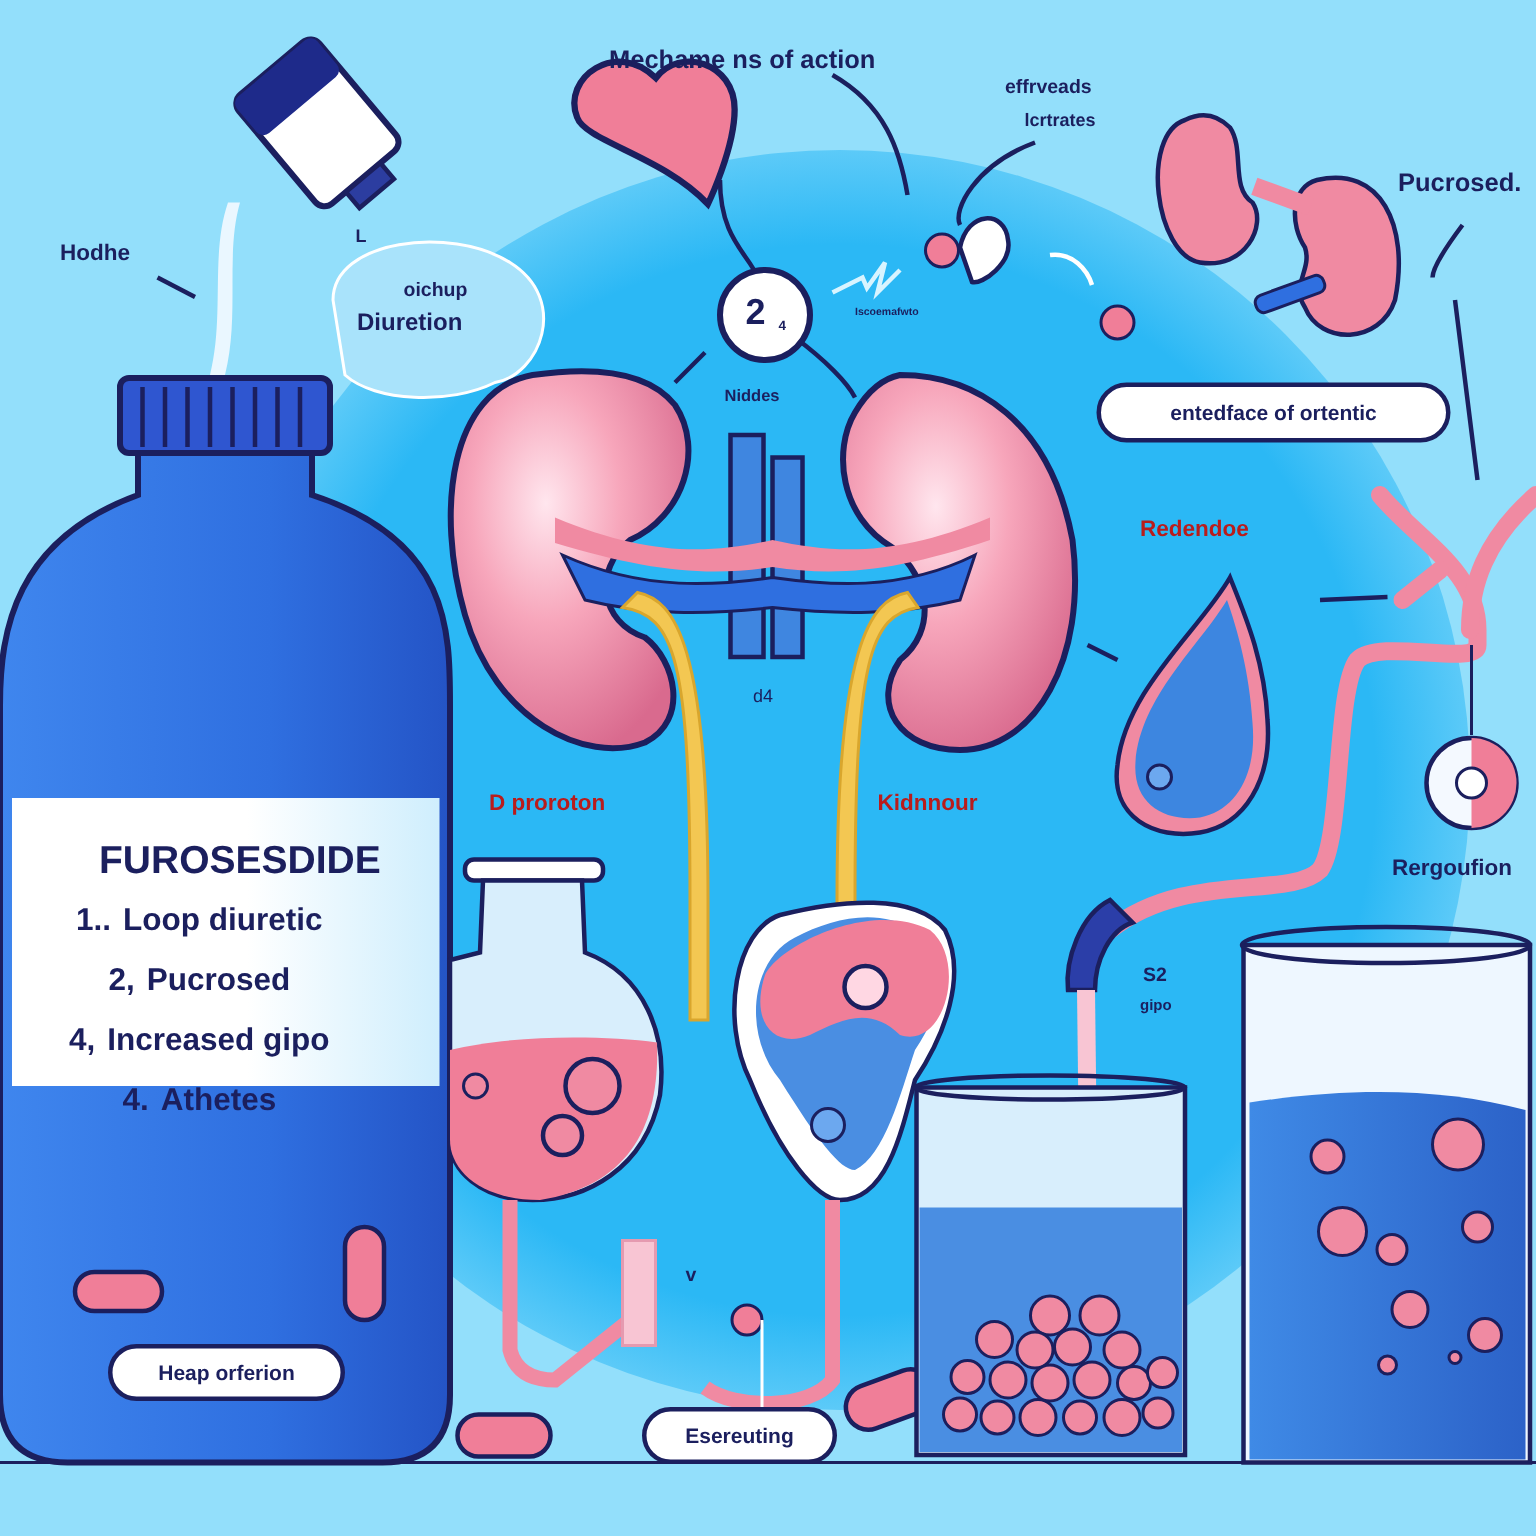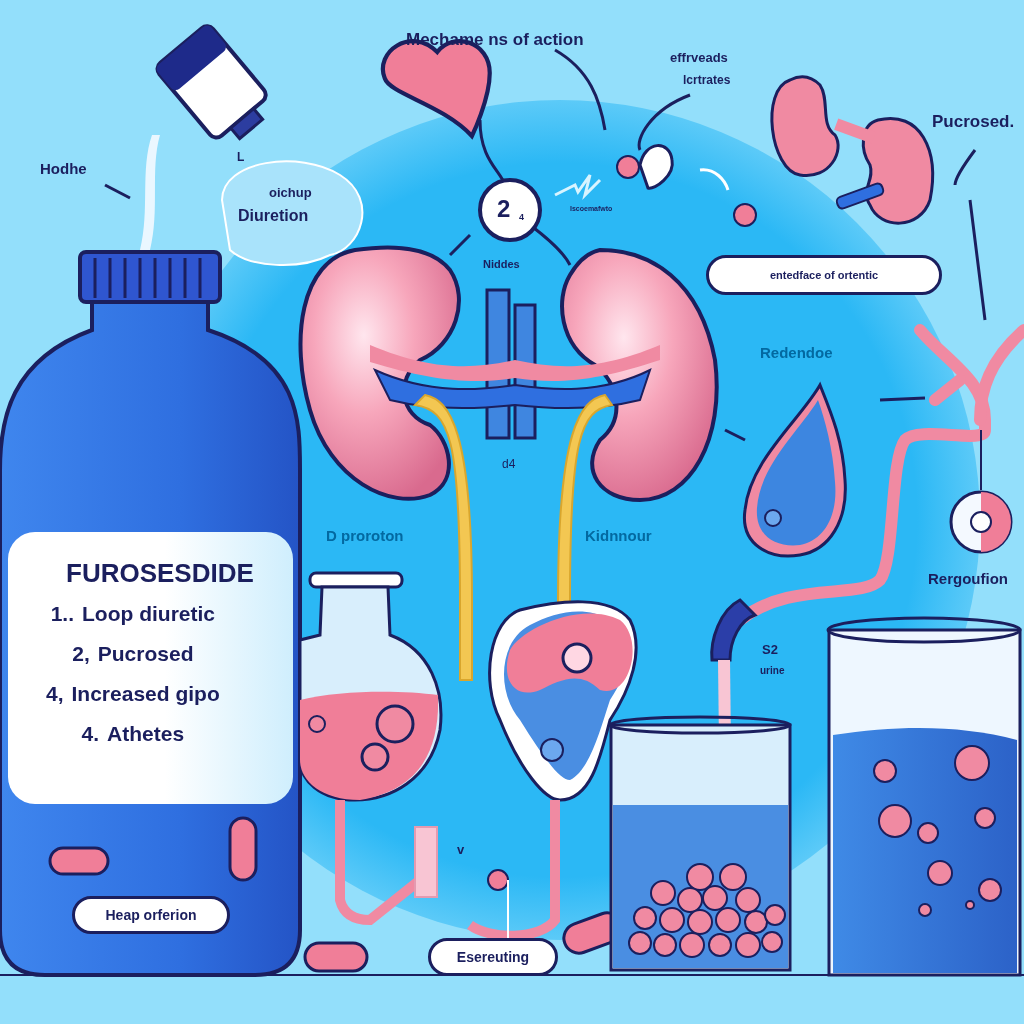--- a/index.html
+++ b/index.html
@@ -1,21 +1,21 @@
 <!DOCTYPE html>
 <html><head>
 <meta charset="utf-8">
 <style>
   html,body{margin:0;padding:0;}
   body{width:1024px;height:1024px;overflow:hidden;background:#93dffb;font-family:"Liberation Sans",sans-serif;position:relative;}
   svg.scene{position:absolute;left:0;top:0;width:1024px;height:1024px;}
   .lbl{position:absolute;color:#1b1f5e;font-weight:bold;white-space:nowrap;}
-  .lbl.white{color:#0369a1;}
+  .lbl.white{color:#b91c1c;}
   .pill{position:absolute;background:#fff;border:3px solid #1b1f5e;border-radius:22px;color:#1b1f5e;font-weight:bold;display:flex;align-items:center;justify-content:center;white-space:nowrap;}
-  .label-card{position:absolute;left:8px;top:532px;width:285px;height:272px;background:linear-gradient(90deg,#ffffff 0%,#ffffff 55%,#cfeefd 100%);border-radius:27px;}
+  .label-card{position:absolute;left:8px;top:532px;width:285px;height:192px;background:linear-gradient(90deg,#ffffff 0%,#ffffff 55%,#cfeefd 100%);}
   .label-card .title{position:absolute;left:58px;top:26px;font-size:26px;font-weight:bold;color:#1b1f5e;}
   .label-card ol{list-style:none;margin:0;padding:0;position:absolute;left:38px;top:62px;}
   .label-card li{font-size:21px;color:#1b1f5e;font-weight:bold;height:40px;line-height:40px;text-align:center;}
   .label-card li span.num{margin-right:8px;}
 </style>
 </head>
 <body>
 
 <svg class="scene" viewBox="0 0 1024 1024">
   <defs>
@@ -214,28 +214,28 @@
 <div class="lbl" style="left:683px;top:73px;font-size:12px;">lcrtrates</div>
 <div class="lbl" style="left:40px;top:160px;font-size:15px;">Hodhe</div>
 <div class="lbl" style="left:237px;top:150px;font-size:12px;">L</div>
 <div class="lbl" style="left:250px;top:185px;font-size:13px;margin-left:19px;">oichup</div>
 <div class="lbl" style="left:238px;top:207px;font-size:16px;">Diuretion</div>
 <div class="lbl" style="left:497px;top:195px;font-size:24px;">2</div>
 <div class="lbl" style="left:519px;top:212px;font-size:9px;">4</div>
 <div class="lbl" style="left:570px;top:205px;font-size:7px;">Iscoemafwto</div>
 <div class="lbl" style="left:483px;top:258px;font-size:11px;">Niddes</div>
 <div class="lbl" style="left:932px;top:112px;font-size:17px;">Pucrosed.</div>
-<div class="pill" style="left:706px;top:255px;width:230px;height:34px;font-size:11px;">entedface of ortentic</div>
+<div class="pill" style="left:731px;top:255px;width:230px;height:34px;font-size:14px;">entedface of ortentic</div>
 <div class="lbl white" style="left:760px;top:344px;font-size:15px;">Redendoe</div>
 <div class="lbl" style="left:502px;top:457px;font-size:12px;font-weight:normal;">d4</div>
 <div class="lbl white" style="left:326px;top:527px;font-size:15px;">D proroton</div>
 <div class="lbl white" style="left:585px;top:527px;font-size:15px;">Kidnnour</div>
 <div class="lbl" style="left:928px;top:570px;font-size:15px;">Rergoufion</div>
 <div class="lbl" style="left:762px;top:642px;font-size:13px;">S2</div>
-<div class="lbl" style="left:760px;top:665px;font-size:10px;">urine</div>
+<div class="lbl" style="left:760px;top:665px;font-size:10px;">gipo</div>
 <div class="lbl" style="left:457px;top:842px;font-size:13px;">v</div>
 
 <div class="label-card">
   <div class="title">FUROSESDIDE</div>
   <ol>
     <li><span class="num">1..</span><span>Loop diuretic</span></li>
     <li><span class="num">2,</span><span>Pucrosed</span></li>
     <li><span class="num">4,</span><span>Increased gipo</span></li>
     <li><span class="num">4.</span><span>Athetes</span></li>
   </ol>

